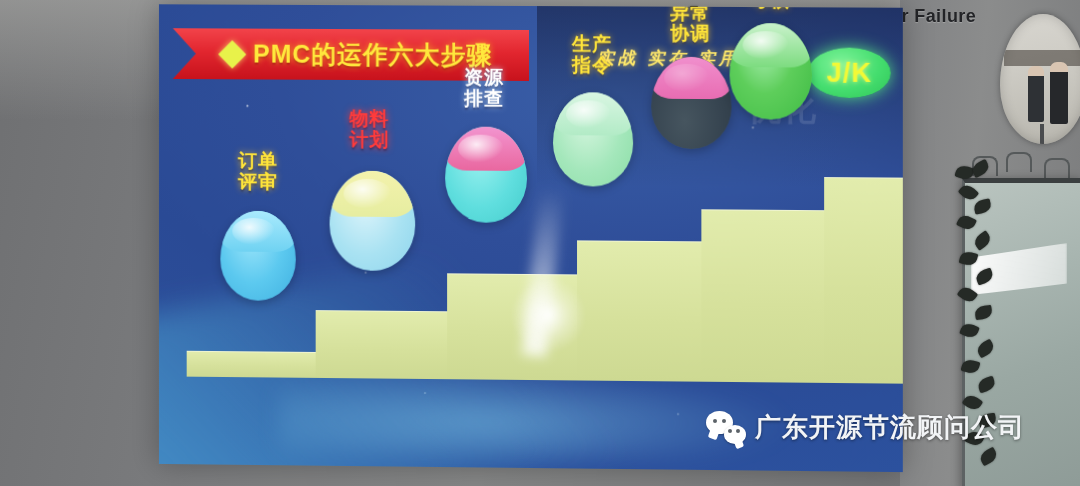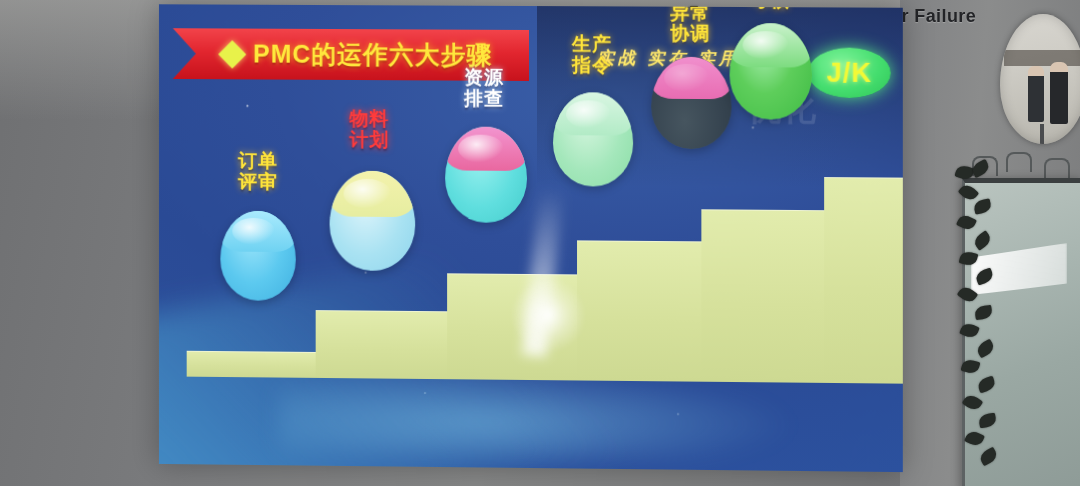--- a/index.html
+++ b/index.html
@@ -275,14 +275,25 @@
     <div class="slabel lab-white" style="left:281px;top:62px;  width:92px;">资源
 排查</div>
     <div class="slabel lab-yellow" style="left:390px;top:28px;  width:90px;">生产
 指令</div>
     <div class="slabel lab-yellow" style="left:488px;top:-4px;  width:90px;">异常
 协调</div>
     <div class="slabel lab-yellow" style="left:566px;top:-38px; width:92px;">结果
 考核</div>
   </div>
 
+  <div class="wm">
+    <div class="wmicon">
+      <div class="b1"></div>
+      <i style="left:7px;top:8px"></i>
+      <i style="left:16px;top:8px"></i>
+      <div class="b2"></div>
+      <i style="left:22px;top:18px"></i>
+      <i style="left:30px;top:18px"></i>
+    </div>
+    <div class="wm-text">广东开源节流顾问公司</div>
+  </div>
 
 </div>
 
 </body></html>

